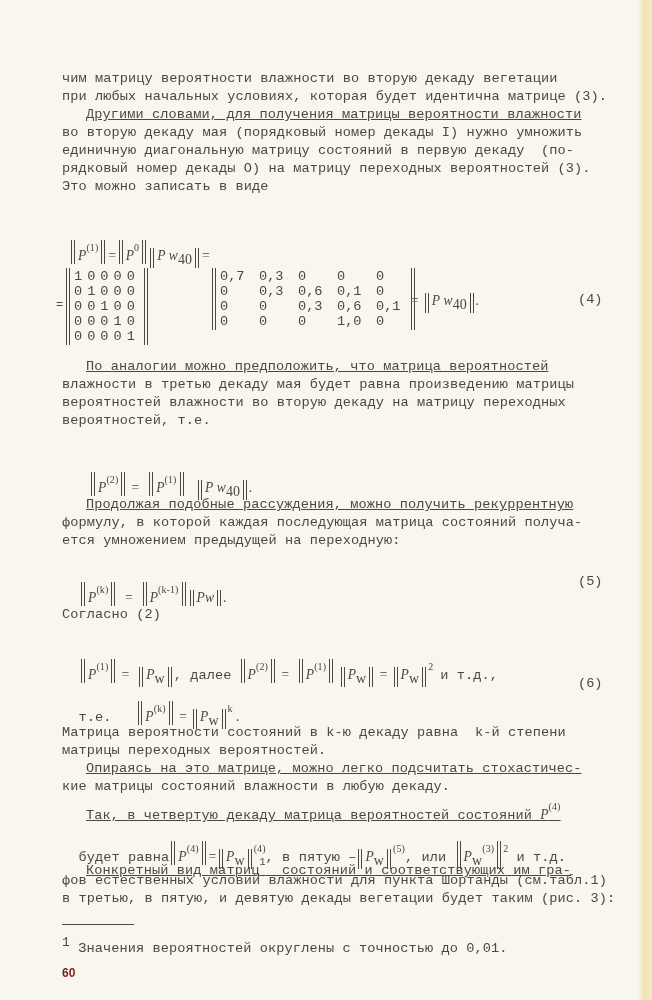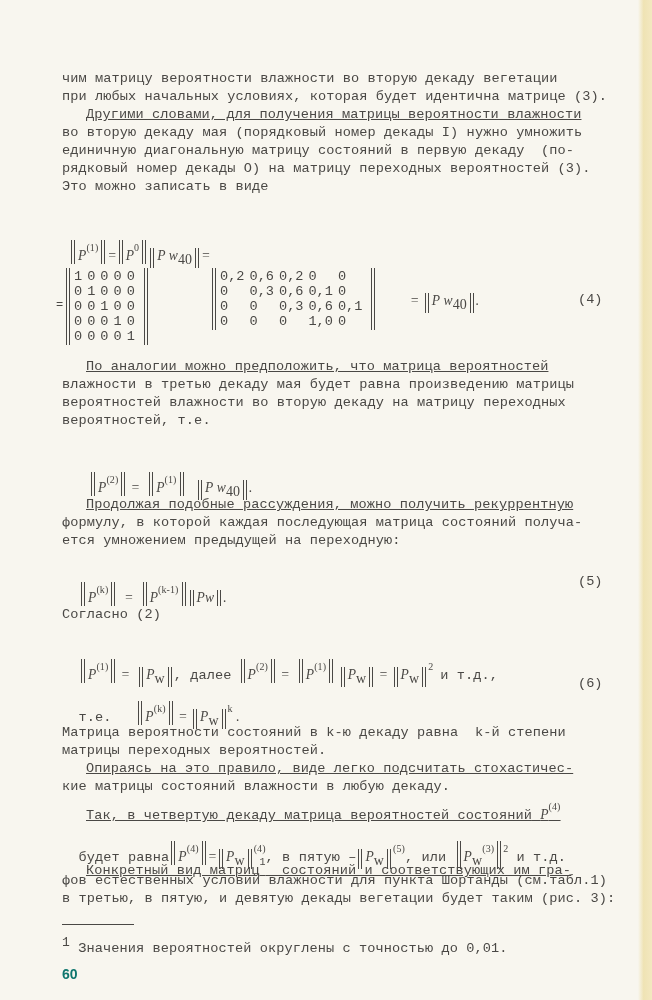--- a/index.html
+++ b/index.html
@@ -24,21 +24,21 @@
   sup { font-size: 10px; vertical-align: 9px; font-style: normal; }
   sub { font-size: 14px; vertical-align: -4px; font-style: normal; }
   .eqnum { position: absolute; font-size: 13.6px; }
   .matrix {
     position: absolute; border-left: 4px double #4a4845; border-right: 4px double #4a4845;
     padding: 1px 4px; font-size: 13.6px;
   }
   .matrix table { border-collapse: collapse; }
   .matrix td { padding: 0 5px 0 0; height: 15px; line-height: 15px; white-space: nowrap; }
   .fn-rule { position: absolute; left: 62px; top: 924px; width: 72px; border-top: 1.4px solid #4a4845; }
-  .page-num { position: absolute; left: 62px; top: 966px; font-family: "Liberation Sans", sans-serif; font-size: 14px; font-weight: bold; color: #0f766e; }
+  .page-num { position: absolute; left: 62px; top: 966px; font-family: "Liberation Sans", sans-serif; font-size: 12px; font-weight: bold; color: #7f1d1d; }
 </style>
 </head>
 <body>
 
 <div class="page-edge"></div>
 
 <div class="line" style="top:70px">чим матрицу вероятности влажности во вторую декаду вегетации</div>
 <div class="line" style="top:88px">при любых начальных условиях, которая будет идентична матрице (3).</div>
 
 <div class="line indent" style="top:106px">Другими словами, для получения матрицы вероятности влажности</div>
@@ -89,26 +89,26 @@
           <td>0</td>
           <td>0</td>
           <td>1</td>
         </tr>
   </tbody>
     </table>
 </div>
 <div class="matrix" style="left:212px; top:268px">
   <table>
     <tbody>
-    <tr>
-          <td>0,2</td>
-          <td>0,6</td>
-          <td>0,2</td>
-          <td>0</td>
-          <td>0</td>
+        <tr>
+          <td style="width:34px">0,7</td>
+          <td style="width:34px">0,3</td>
+          <td style="width:34px">0</td>
+          <td style="width:34px">0</td>
+          <td style="width:26px">0</td>
         </tr>
     <tr>
           <td>0</td>
           <td>0,3</td>
           <td>0,6</td>
           <td>0,1</td>
           <td>0</td>
         </tr>
     <tr>
           <td>0</td>
@@ -155,21 +155,21 @@
 </div>
 
 <div class="line" style="top:682px; left:62px">
   <span>т.е.</span>   <span class="math"><span class="dnorm">P<sup>(k)</sup></span> = <span class="dnorm">P<sub>w</sub></span><sup>k</sup> .</span>
 </div>
 <div class="eqnum" style="top:676px; left:578px">(6)</div>
 
 <div class="line" style="top:724px">Матрица вероятности состояний в k-ю декаду равна  k-й степени</div>
 <div class="line" style="top:742px">матрицы переходных вероятностей.</div>
 
-<div class="line indent" style="top:760px">Опираясь на это правило, виде легко подсчитать стохастичес-</div>
+<div class="line indent" style="top:760px">Опираясь на это матрице, можно легко подсчитать стохастичес-</div>
 <div class="line" style="top:778px">кие матрицы состояний влажности в любую декаду.</div>
 
 <div class="line indent" style="top:798px"><span>Так, в четвертую декаду матрица вероятностей состояний</span> <span class="math">P<sup>(4)</sup></span></div>
 
 <div class="line" style="top:822px">
   <span>будет равна</span><span class="math"><span class="dnorm">P<sup>(4)</sup></span>=<span class="dnorm">P<sub>w</sub></span><sup>(4)</sup></span><span>, в пятую –</span><span class="math"><span class="dnorm">P<sub>w</sub></span><sup>(5)</sup></span><span>, или</span> <span class="math"><span class="dnorm">P<sub>w</sub><sup>(3)</sup></span><sup>2</sup></span> <span>и т.д.</span>
 </div>
 
 <div class="line indent" style="top:854px"><span>Конкретный вид матриц</span><sup>1</sup>  <span>состояний и соответствующих им гра-</span></div>
 <div class="line" style="top:872px">фов естественных условий влажности для пункта Шортанды (см.табл.1)</div>

